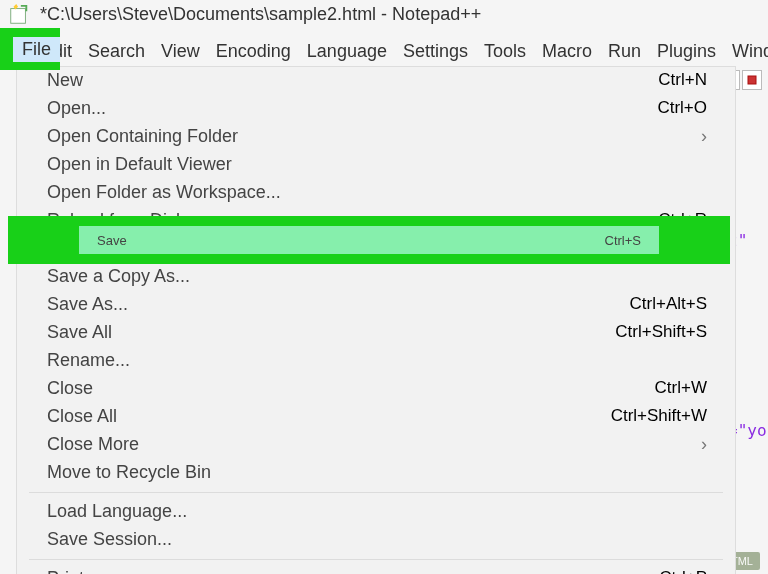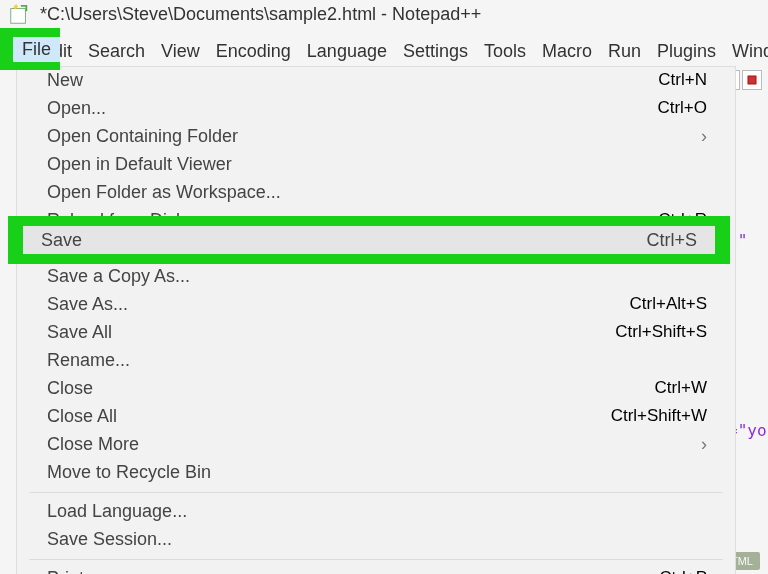--- a/index.html
+++ b/index.html
@@ -89,28 +89,28 @@
   top: 216px;
   width: 722px;
   height: 48px;
   background: #18d018;
   z-index: 6;
   display: flex;
   align-items: center;
   justify-content: center;
 }
 .save-inner {
-  background: #e5e5e5;
-  width: 692px;
+  background: #86efac;
+  width: 580px;
   height: 28px;
   display: flex;
   justify-content: space-between;
   align-items: center;
   padding: 0 18px 0 18px;
-  font-size: 18px;
+  font-size: 13px;
   color: #444;
 }
 .toolbar-buttons {
   position: absolute;
   right: 6px;
   top: 70px;
   display: flex;
   gap: 2px;
 }
 .toolbar-buttons .tb {

